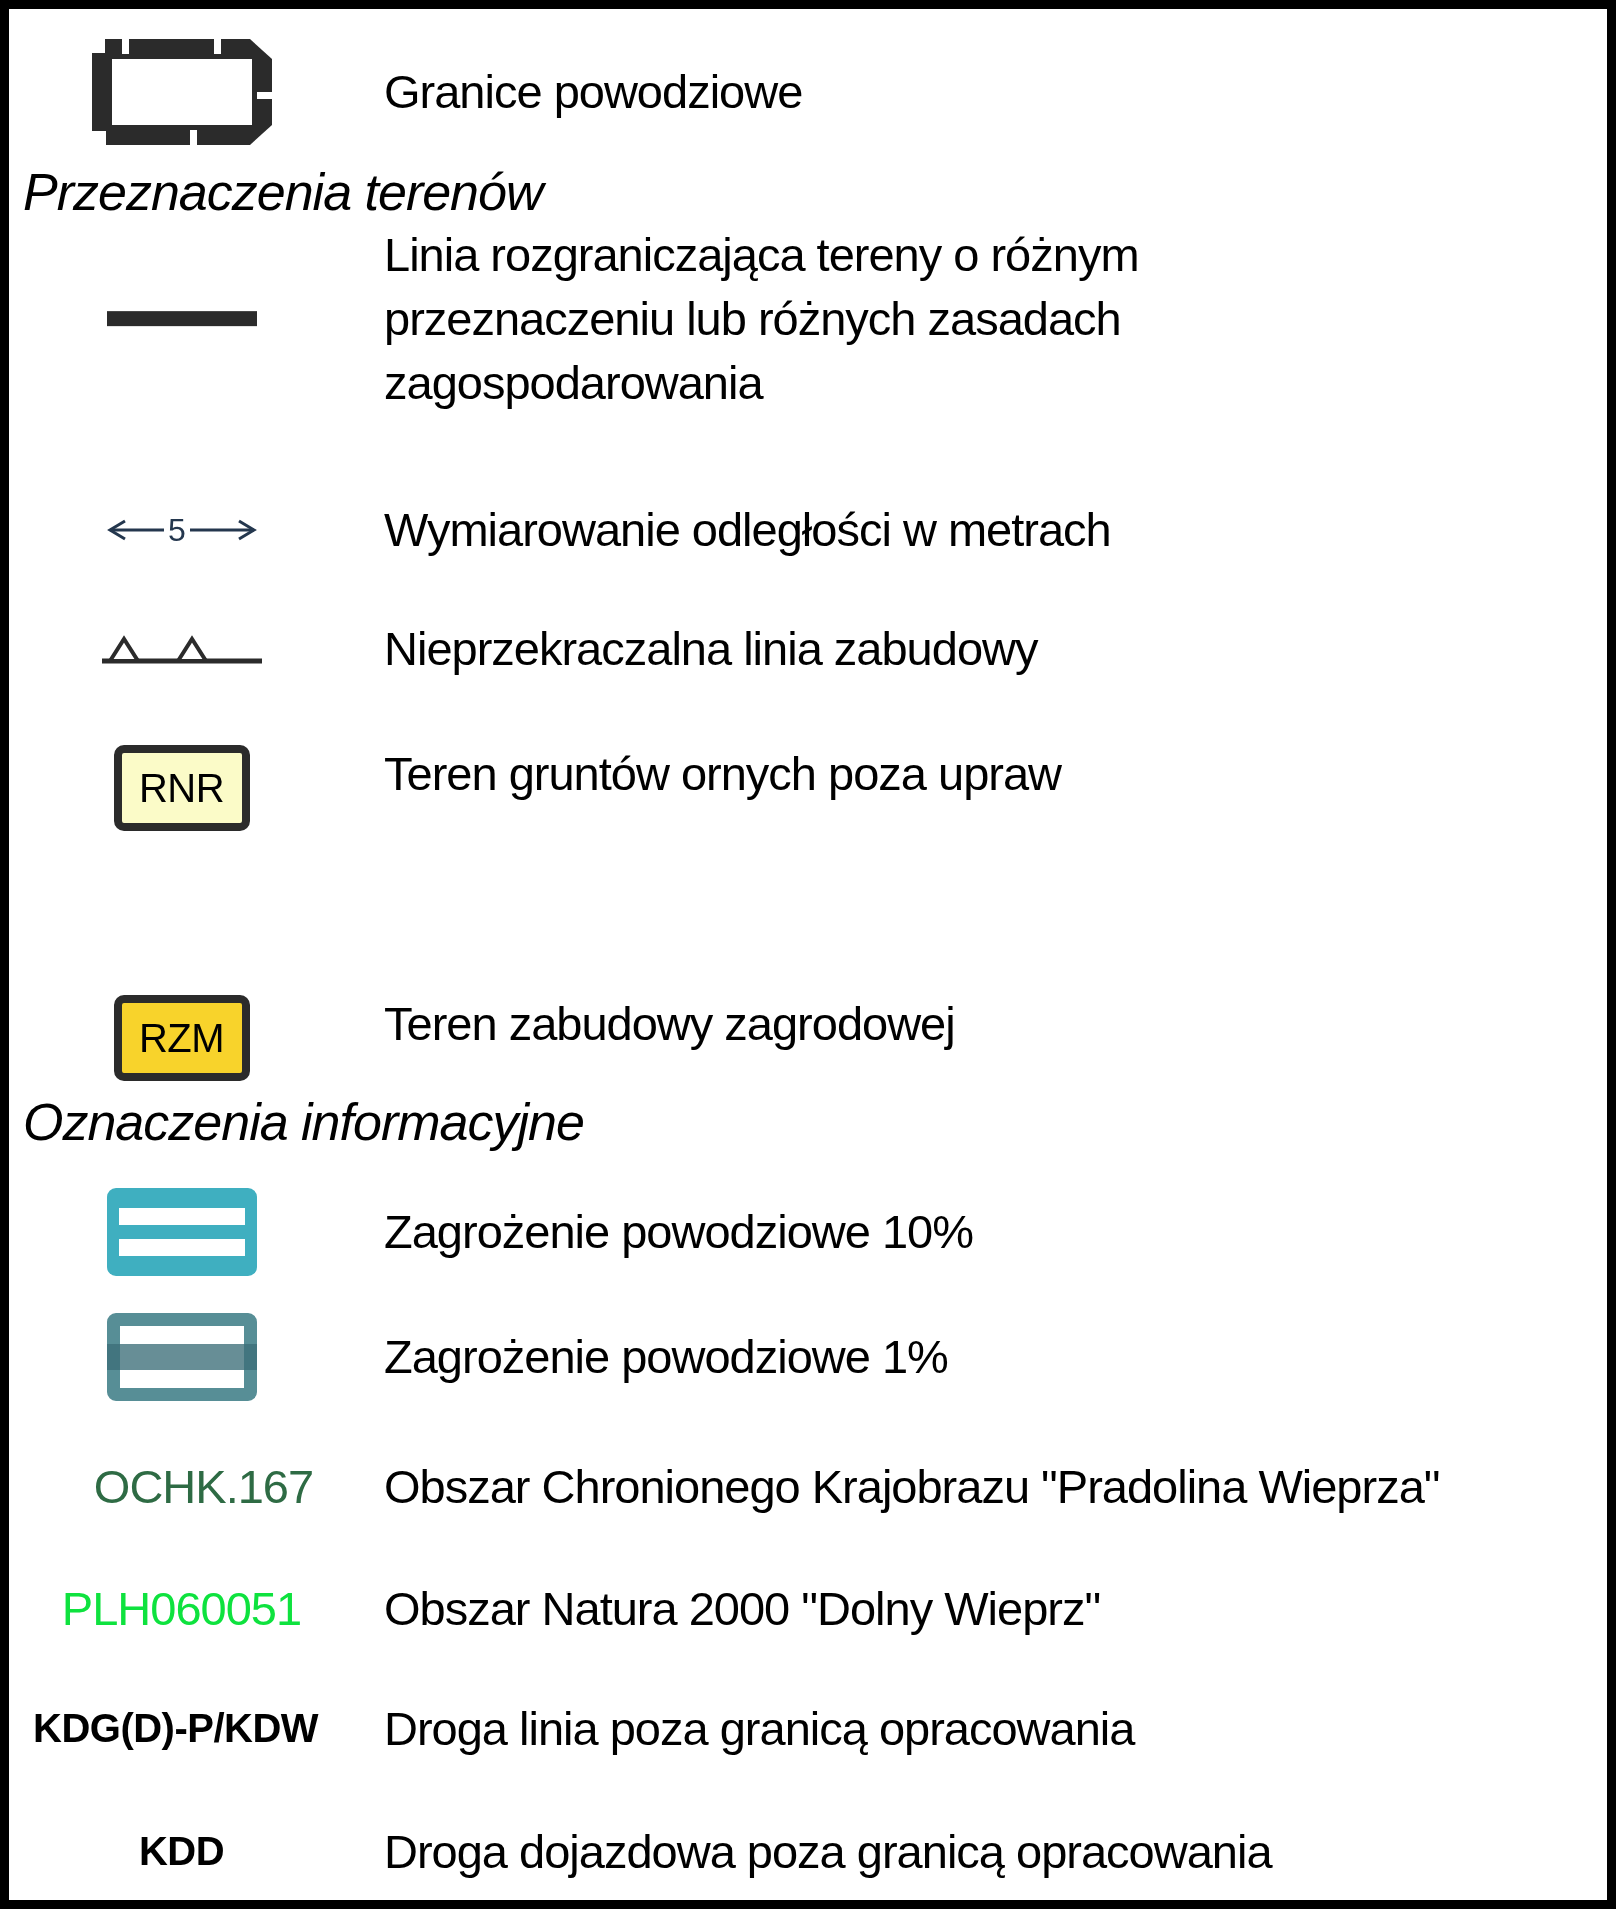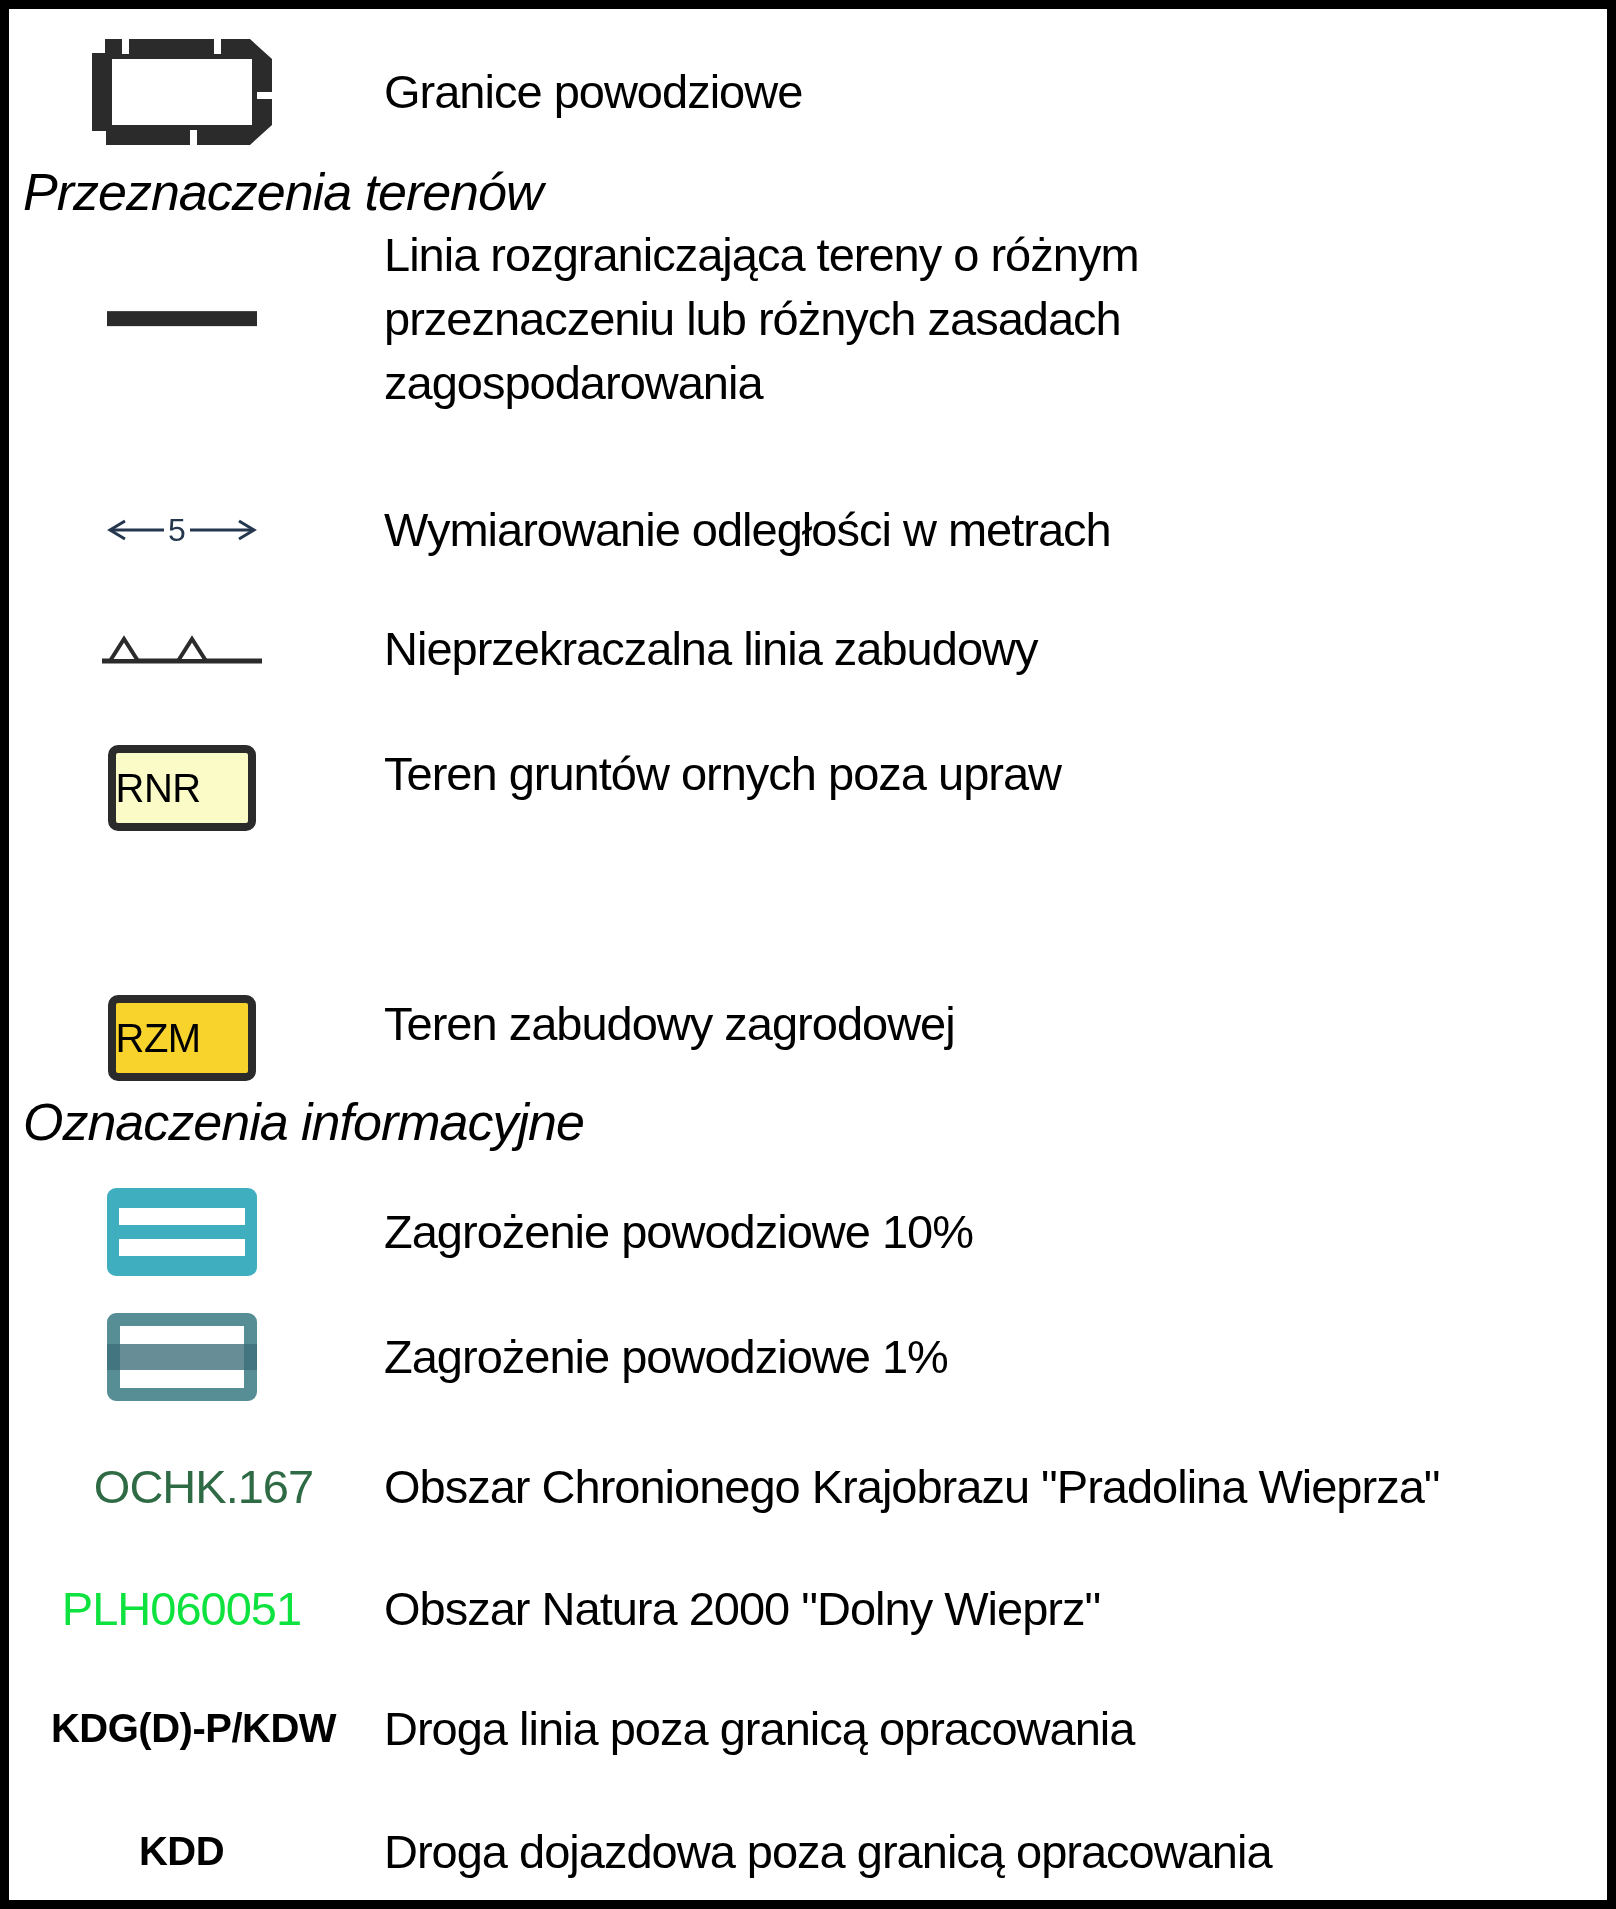--- a/index.html
+++ b/index.html
@@ -15,38 +15,38 @@
   }
   .row {
     position:absolute; left:0; right:0;
     display:flex; align-items:center;
     transform:translateY(-50%);
   }
   .sym {
     width:345px; flex:0 0 345px;
     display:flex; justify-content:center; align-items:center;
   }
-  .sym.left { justify-content:center; padding-left:24px; box-sizing:border-box; }
+  .sym.left { justify-content:flex-start; padding-left:24px; box-sizing:border-box; }
   .desc {
     margin-left:30px;
     font-size:47px; letter-spacing:-1px; line-height:1.36;
     white-space:nowrap;
   }
   .desc.wrap { white-space:normal; max-width:830px; }
   .desc .ln { display:block; }
   .heading {
     position:absolute; left:14px; transform:translateY(-50%);
     font-size:52px; letter-spacing:-1px; white-space:nowrap;font-style:italic;
   }
   
   .thick-line { width:150px; height:15px; background:var(--symbol-dark); }
   .zone-box {
-    width:148px; height:86px; box-sizing:border-box;
+    width:136px; height:86px; box-sizing:border-box;
     border:8px solid var(--symbol-dark); border-radius:10px;
-    display:flex; align-items:center; justify-content:flex-start;margin-top:28px;
+    display:flex; align-items:center; justify-content:center;margin-top:28px;
   }
   .zone-box .code { font-size:40px; letter-spacing:-0.5px; }
   .zone-rnr, .zone-rnl { background:var(--zone-pale-yellow); }
   .zone-rzm { background:var(--zone-gold); }
   .flood10 {
     position:relative; width:150px; height:88px;
     background:var(--flood10-teal); border-radius:9px;
   }
   .flood10 .stripe {
     position:absolute; left:12px; right:12px; height:17px; background:#fff;

